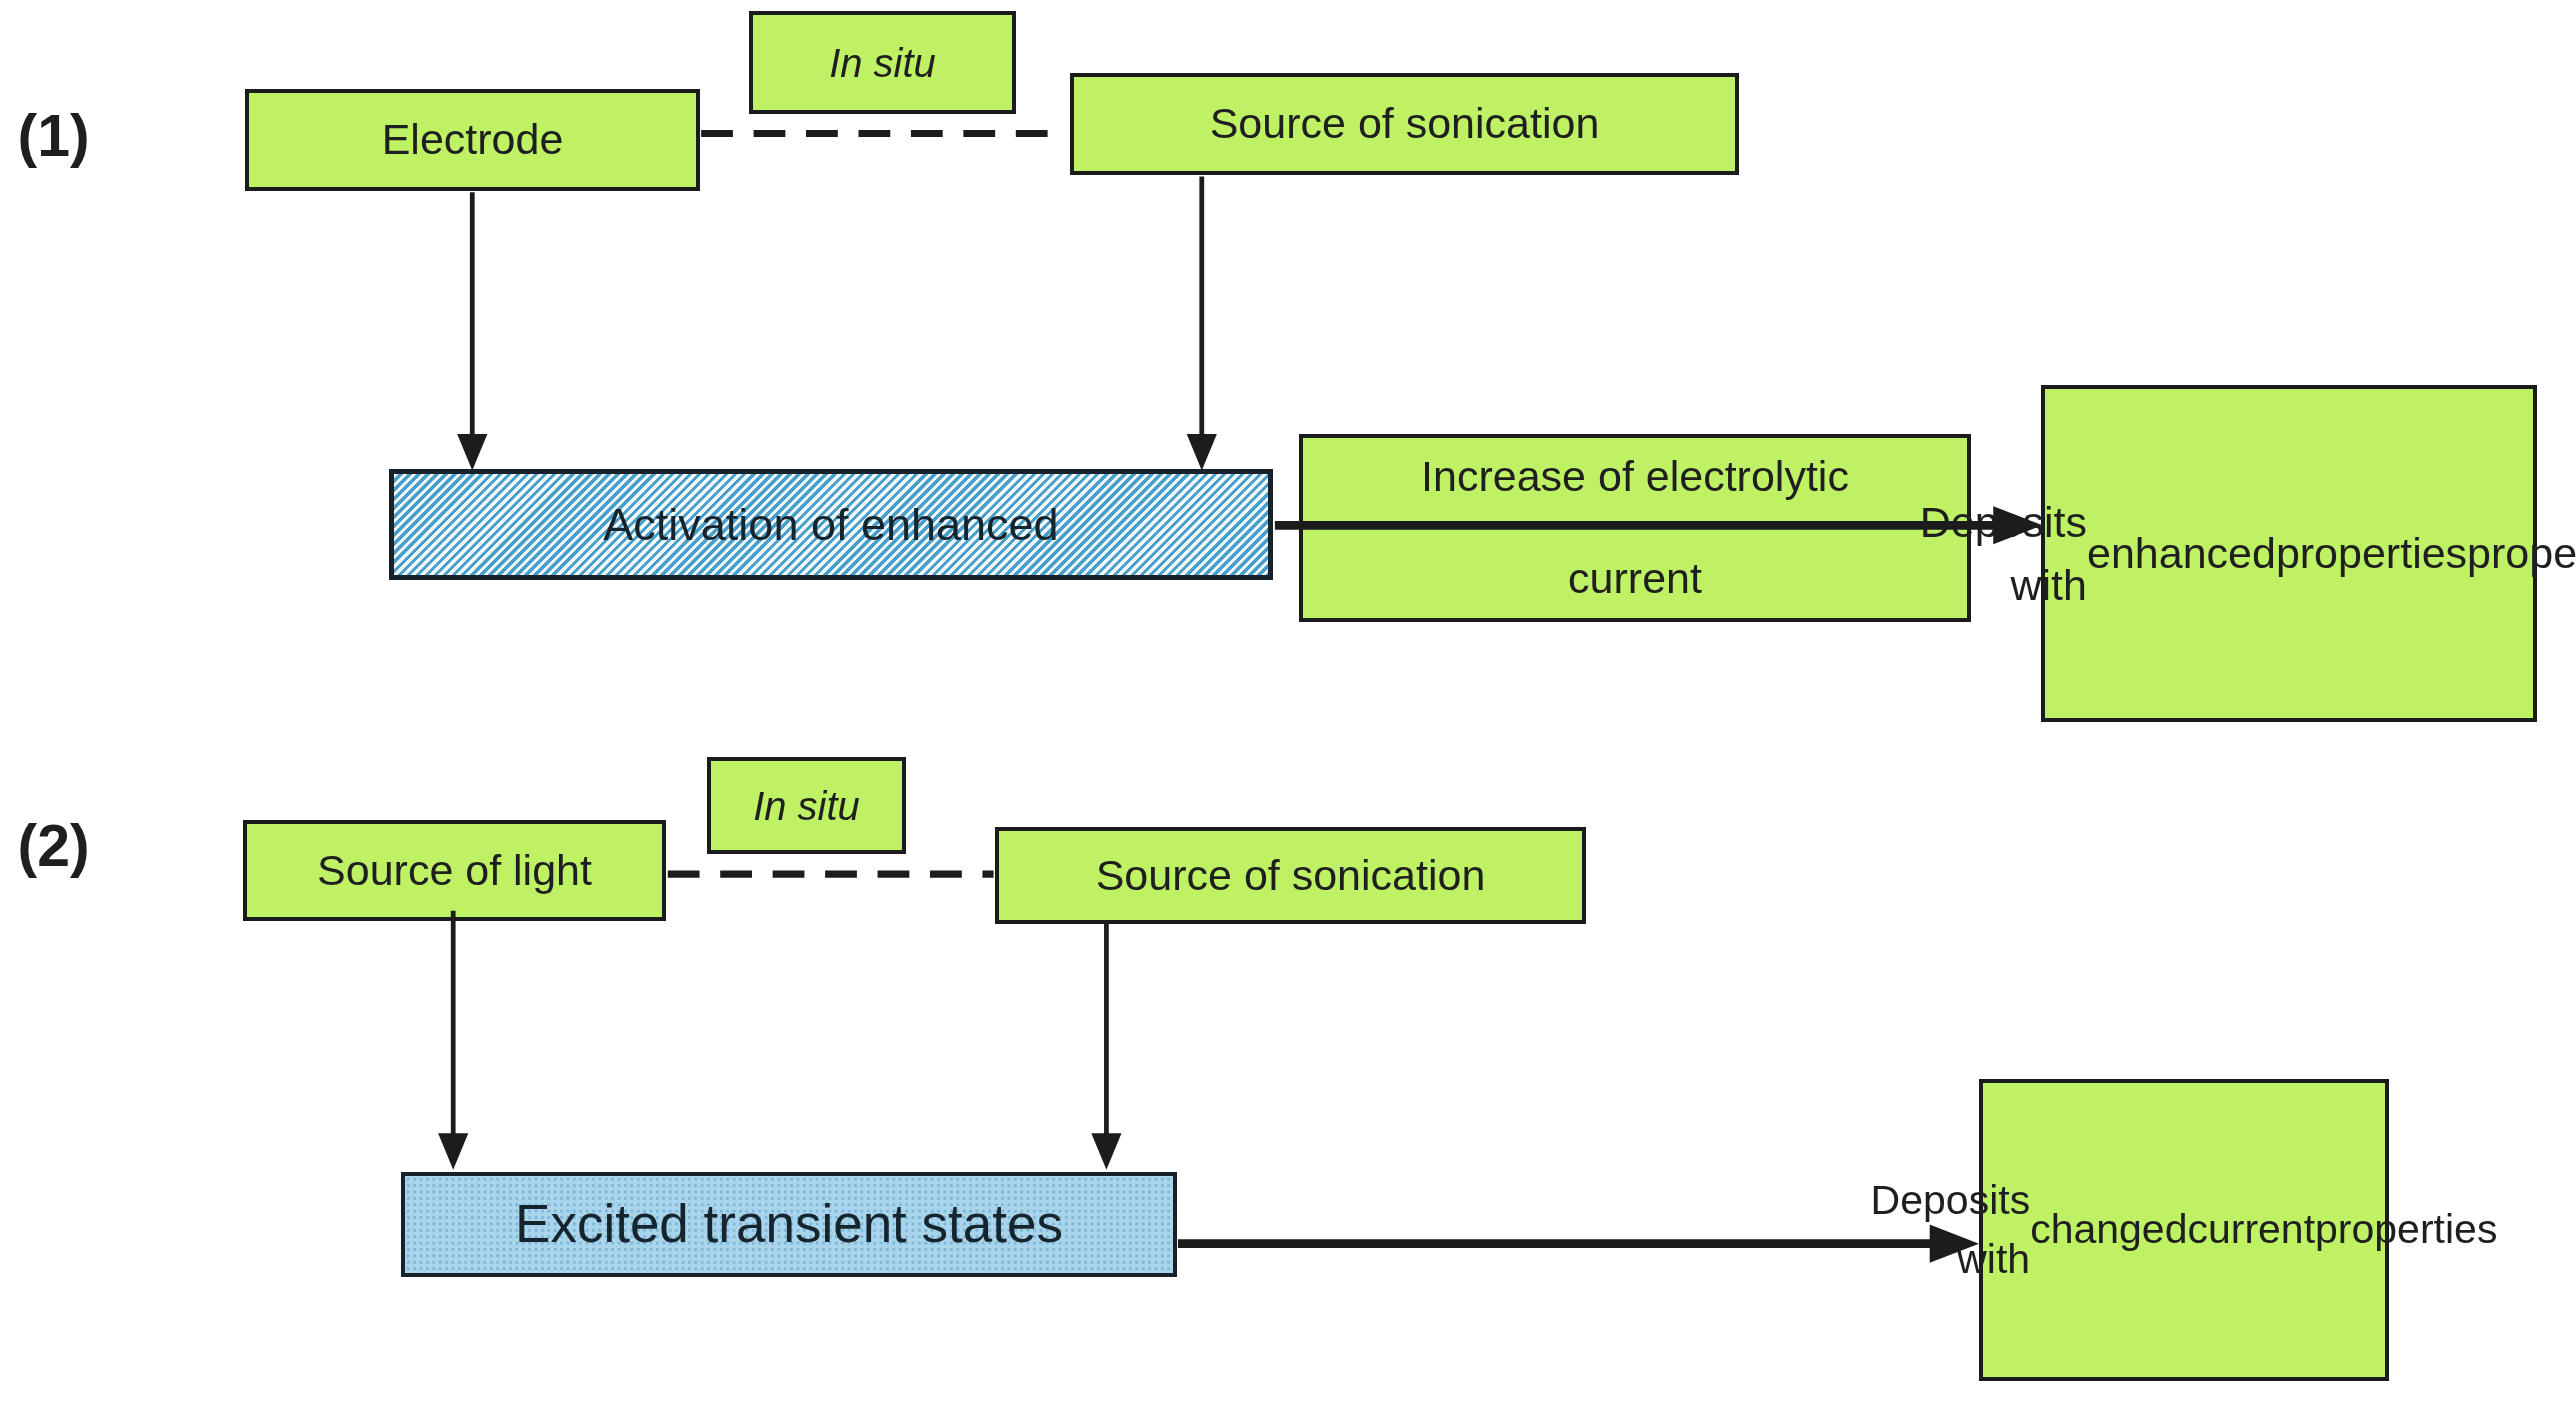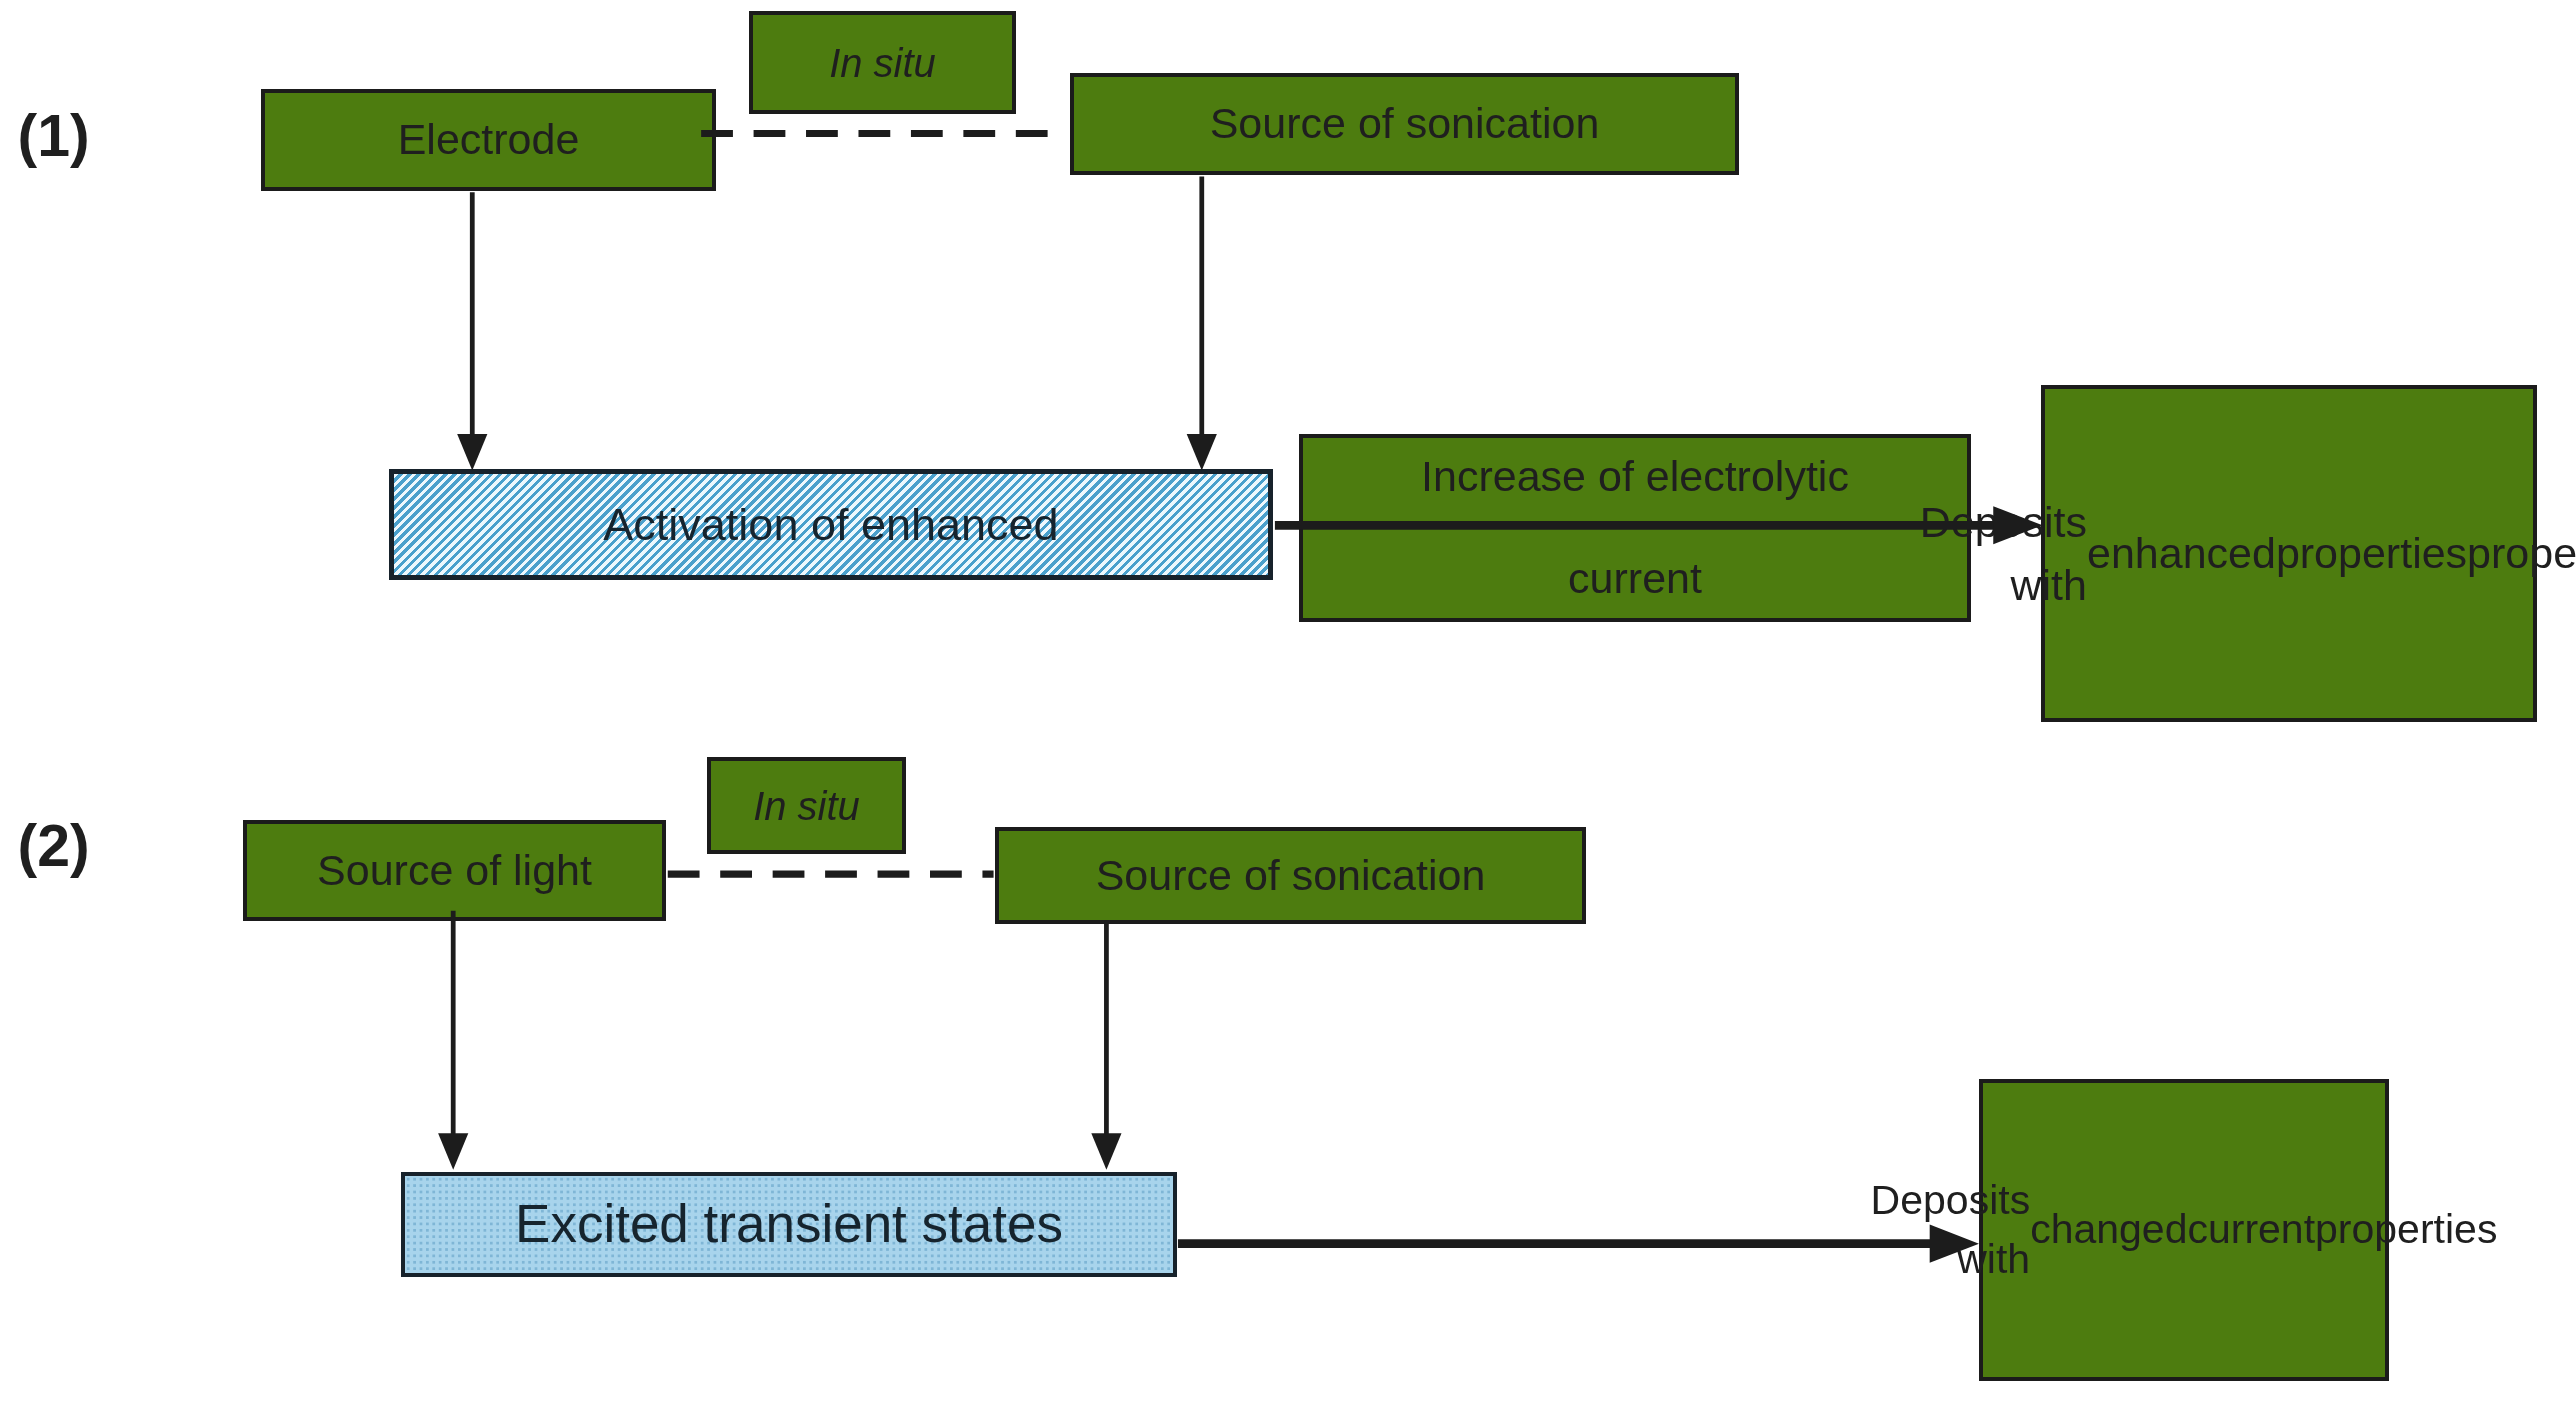--- a/index.html
+++ b/index.html
@@ -20,21 +20,21 @@
     overflow:hidden;
   }
   .connectors{
     position:absolute;left:0;top:0;width:2576px;height:1401px;
     z-index:5;pointer-events:none;
   }
   .box{
     position:absolute;
     box-sizing:border-box;
     border:4.8px solid var(--box_border);
-    background:#4d7c0f;
+    background:#bef264;
     display:flex;align-items:center;justify-content:center;
     text-align:center;
     font-size:43px;line-height:1.15;
     z-index:2;
   }
   .index-label{
     position:absolute;
     font-size:59px;font-weight:bold;
     z-index:2;
   }
@@ -86,21 +86,21 @@
     <line x1="570" y1="1146" x2="570" y2="1430" stroke="#1c1c1c" stroke-width="6"></line>
     <polygon points="570,1472 551,1426 589,1426" fill="#1c1c1c"></polygon>
     <line x1="1392" y1="1162" x2="1392" y2="1430" stroke="#1c1c1c" stroke-width="6"></line>
     <polygon points="1392,1472 1373,1426 1411,1426" fill="#1c1c1c"></polygon>
     <line x1="1482" y1="1565" x2="2436" y2="1565" stroke="#1c1c1c" stroke-width="11"></line>
     <polygon points="2490,1565 2428,1541 2428,1589" fill="#1c1c1c"></polygon>
   </svg>
 
   <div class="index-label" style="left:17.5px;top:102px;">(1)</div>
 
-  <div class="box" style="left:261px;top:89px;width:455px;height:102px;">
+  <div class="box" style="left:245px;top:89px;width:455px;height:102px;">
     <span>Electrode</span>
   </div>
 
   <div class="box italic" style="left:749px;top:11px;width:267px;height:103px;">
     <span>In situ</span>
   </div>
 
   <div class="box" style="left:1070px;top:73px;width:669px;height:102px;">
     <span>Source of sonication</span>
   </div>

